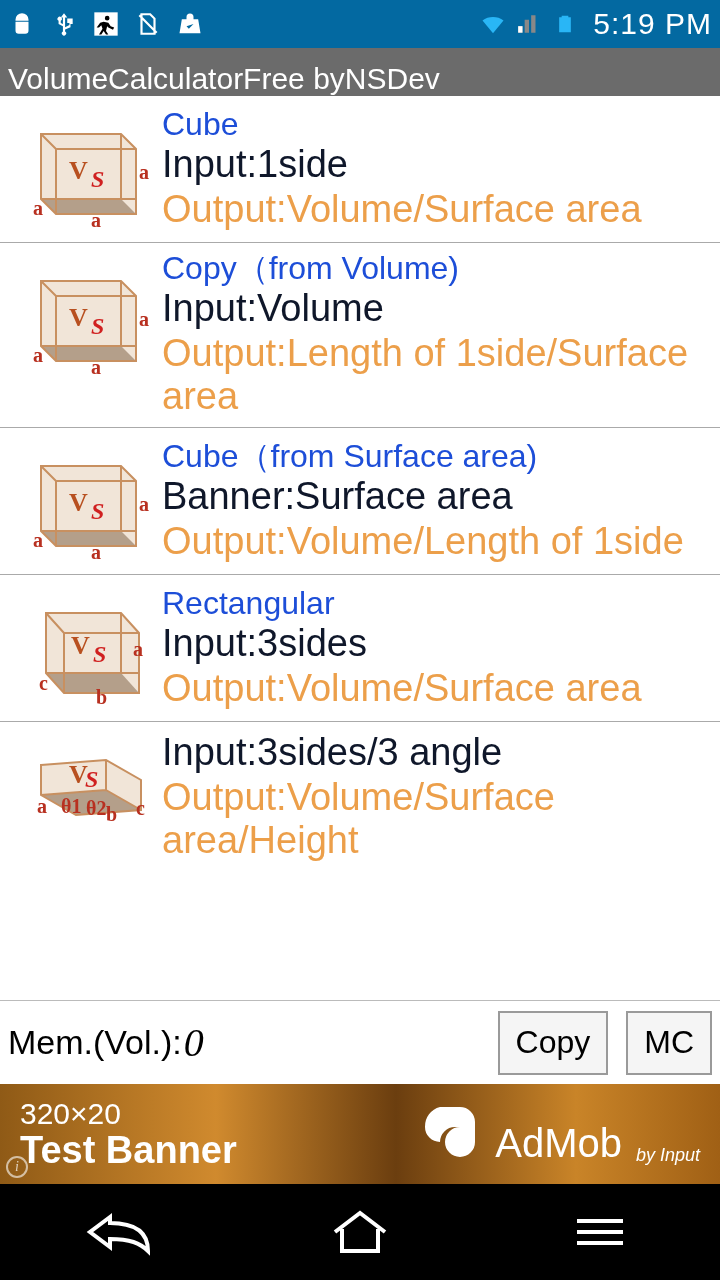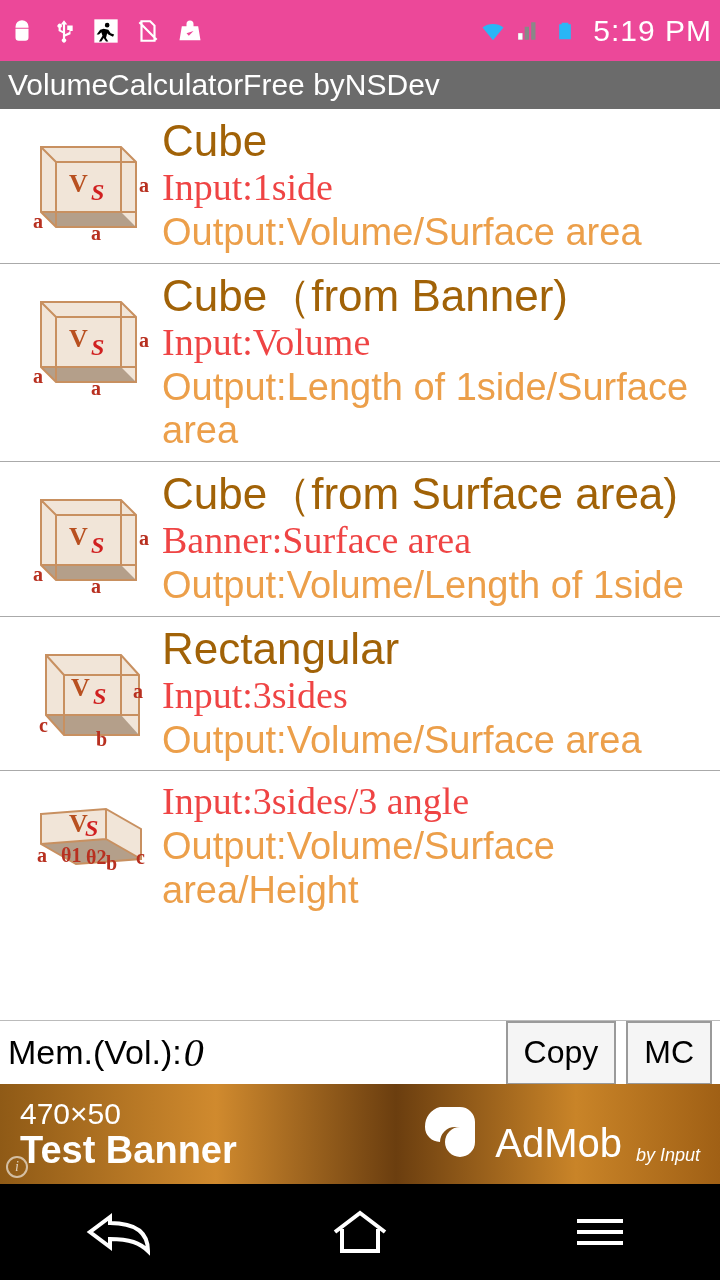--- a/index.html
+++ b/index.html
@@ -1,44 +1,44 @@
 <!DOCTYPE html>
 <html><head>
 <meta charset="utf-8">
 <style>
   * { margin: 0; padding: 0; box-sizing: border-box; }
   html, body { width: 720px; height: 1280px; overflow: hidden; font-family: sans-serif; background: #000; }
   .screen { width: 720px; height: 1280px; display: flex; flex-direction: column; background: #000; }
 
   
-  .status-bar { height: 61px; background: #ec4899; color: #fff; display: flex; align-items: center; padding: 0 8px; font-size: 26px; }
+  .status-bar { height: 48px; background: #0369a1; color: #fff; display: flex; align-items: center; padding: 0 8px; font-size: 26px; }
   .status-left { display: flex; gap: 14px; align-items: center; }
   .status-right { margin-left: auto; display: flex; gap: 8px; align-items: center; }
   .status-icon { width: 28px; height: 28px; display: inline-flex; align-items: center; justify-content: center; }
   .clock { font-size: 30px; letter-spacing: 1px; margin-left: 6px; }
 
   
-  .app-title-bar { height: 48px; background: #6b6b6b; color: #fff; font-size: 30px; display: flex; align-items: center; padding: 0 8px; font-weight: 500; }
+  .app-title-bar { height: 48px; background: #6b6b6b; color: #fff; font-size: 30px; display: flex; align-items: flex-end; padding: 0 8px; font-weight: 500; }
 
   
   .list { flex: 1; background: #fff; overflow: hidden; }
   .list-item { display: flex; border-bottom: 1px solid #aaa; padding: 8px 6px 8px 6px; }
   .shape-icon { width: 150px; height: 130px; flex-shrink: 0; display: flex; align-items: center; justify-content: center; }
   .shape-icon svg { width: 140px; height: 120px; }
   .item-text { flex: 1; padding-left: 6px; display: flex; flex-direction: column; justify-content: center; }
-  .item-title { color: #a16207; font-size: 44px; line-height: 1.1; }
-  .item-input { color: #ef4444; font-size: 38px; line-height: 1.2; font-family: Liberation Serif, serif; }
+  .item-title { color: #1d4ed8; font-size: 32px; line-height: 1.1; }
+  .item-input { color: #0f172a; font-size: 38px; line-height: 1.2; }
   .item-output { color: #ec9f4a; font-size: 38px; line-height: 1.15; }
 
   
-  .mem-bar { height: 64px; background: #fff; display: flex; align-items: center; padding: 0 8px; border-top: 1px solid #bbb; }
+  .mem-bar { height: 84px; background: #fff; display: flex; align-items: center; padding: 0 8px; border-top: 1px solid #bbb; }
   .mem-label { font-size: 34px; }
   .mem-value { font-size: 40px; font-style: italic; font-family: serif; margin-left: 2px;}
   .mem-spacer { flex: 1; }
-  .mem-btn { height: 64px; min-width: 80px; padding: 0 16px; margin-left: 10px; background: #f5f5f5; border: 2px solid #9a9a9a; font-size: 32px; display:flex; align-items:center; justify-content:center; }
+  .mem-btn { height: 64px; min-width: 80px; padding: 0 16px; margin-left: 18px; background: #f5f5f5; border: 2px solid #9a9a9a; font-size: 32px; display:flex; align-items:center; justify-content:center; }
 
   
   .ad-banner { height: 100px; background: linear-gradient(90deg, #8f5a16, #d08a2e 30%, #6b3e0f 55%, #c98428 80%, #a06015); display: flex; align-items: center; padding: 0 20px; color: #fff; position: relative; }
   .ad-left { display: flex; flex-direction: column; font-size: 30px; line-height: 1.1; }
   .ad-dim { font-size: 30px; }
   .ad-test { font-size: 38px; font-weight: 700; }
   .ad-right { margin-left: auto; display: flex; align-items: flex-end; gap: 10px; }
   .admob-logo { width: 70px; height: 60px; }
   .admob-text { font-size: 40px; }
   .bygoogle { font-size: 18px; font-style: italic; margin-left: 4px; margin-top: 14px;}
@@ -145,21 +145,21 @@
           <polygon class="cube-bottom" points="30,90 110,90 125,105 45,105"></polygon>
           <path class="cube-stroke" d="M30 25h80l15 15v65H45L30 90z M110 25v65h15 M30 90h80 M45 40h80 M45 40v65 M30 25l15 15"></path>
           <text class="lbl-v" x="58" y="70">V</text>
           <text class="lbl-s" x="80" y="78">S</text>
           <text class="lbl-a" x="128" y="70">a</text>
           <text class="lbl-a" x="80" y="118">a</text>
           <text class="lbl-a" x="22" y="106">a</text>
         </svg>
       </div>
       <div class="item-text">
-        <div class="item-title">Cube（from Banner)</div>
+        <div class="item-title">Copy（from Volume)</div>
         <div class="item-input">Input:Volume</div>
         <div class="item-output">Output:Length of 1side/Surface area</div>
       </div>
     </div>
 
     <div class="list-item">
       <div class="shape-icon">
         <svg viewBox="0 0 140 120">
           <polygon class="cube-face" points="30,25 110,25 125,40 125,105 45,105 30,90"></polygon>
           <polygon class="cube-bottom" points="30,90 110,90 125,105 45,105"></polygon>
@@ -225,21 +225,21 @@
     <span class="mem-label">Mem.(Vol.):</span>
     <span class="mem-value">0</span>
     <span class="mem-spacer"></span>
     <button class="mem-btn">Copy</button>
     <button class="mem-btn">MC</button>
   </div>
 
   <div class="ad-banner">
     <span class="ad-info">i</span>
     <div class="ad-left">
-      <span class="ad-dim">470×50</span>
+      <span class="ad-dim">320×20</span>
       <span class="ad-test">Test Banner</span>
     </div>
     <div class="ad-right">
       <span>
         <svg class="admob-logo" viewBox="0 0 60 60">
             <path fill="#fff" d="M20 5h20a15 15 0 0 1 15 15v20a15 15 0 0 1-15 15 15 15 0 0 1 0-30h-5a15 15 0 0 0-15 15A15 15 0 0 1 5 25 20 20 0 0 1 20 5z"></path>
           </svg>
       </span>
       <span class="admob-text">AdMob</span>
       <span class="bygoogle">by Input</span>

